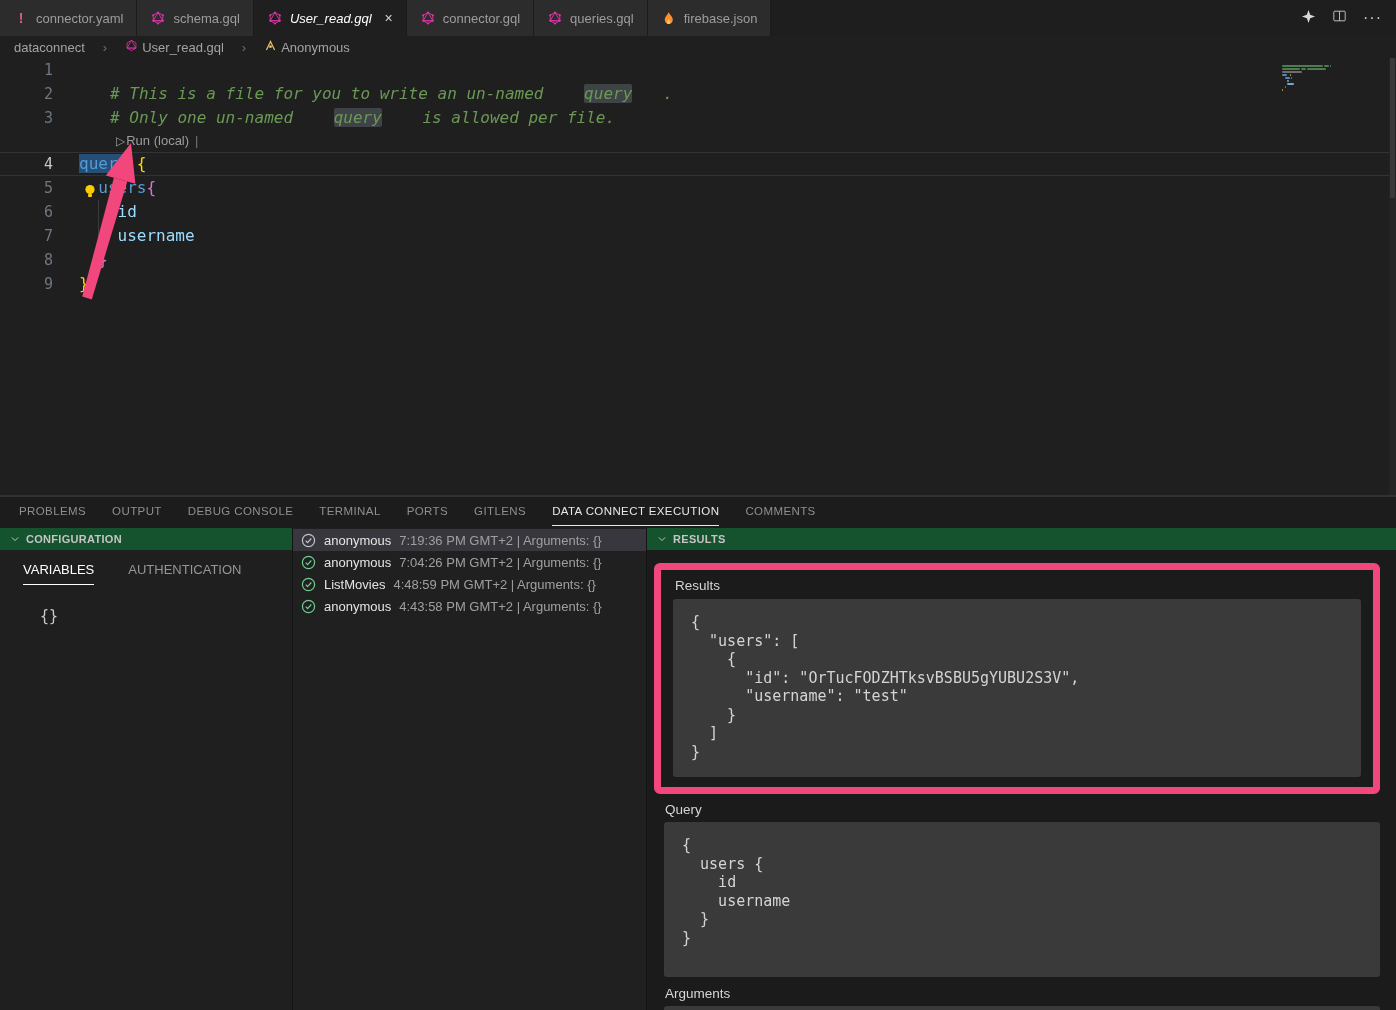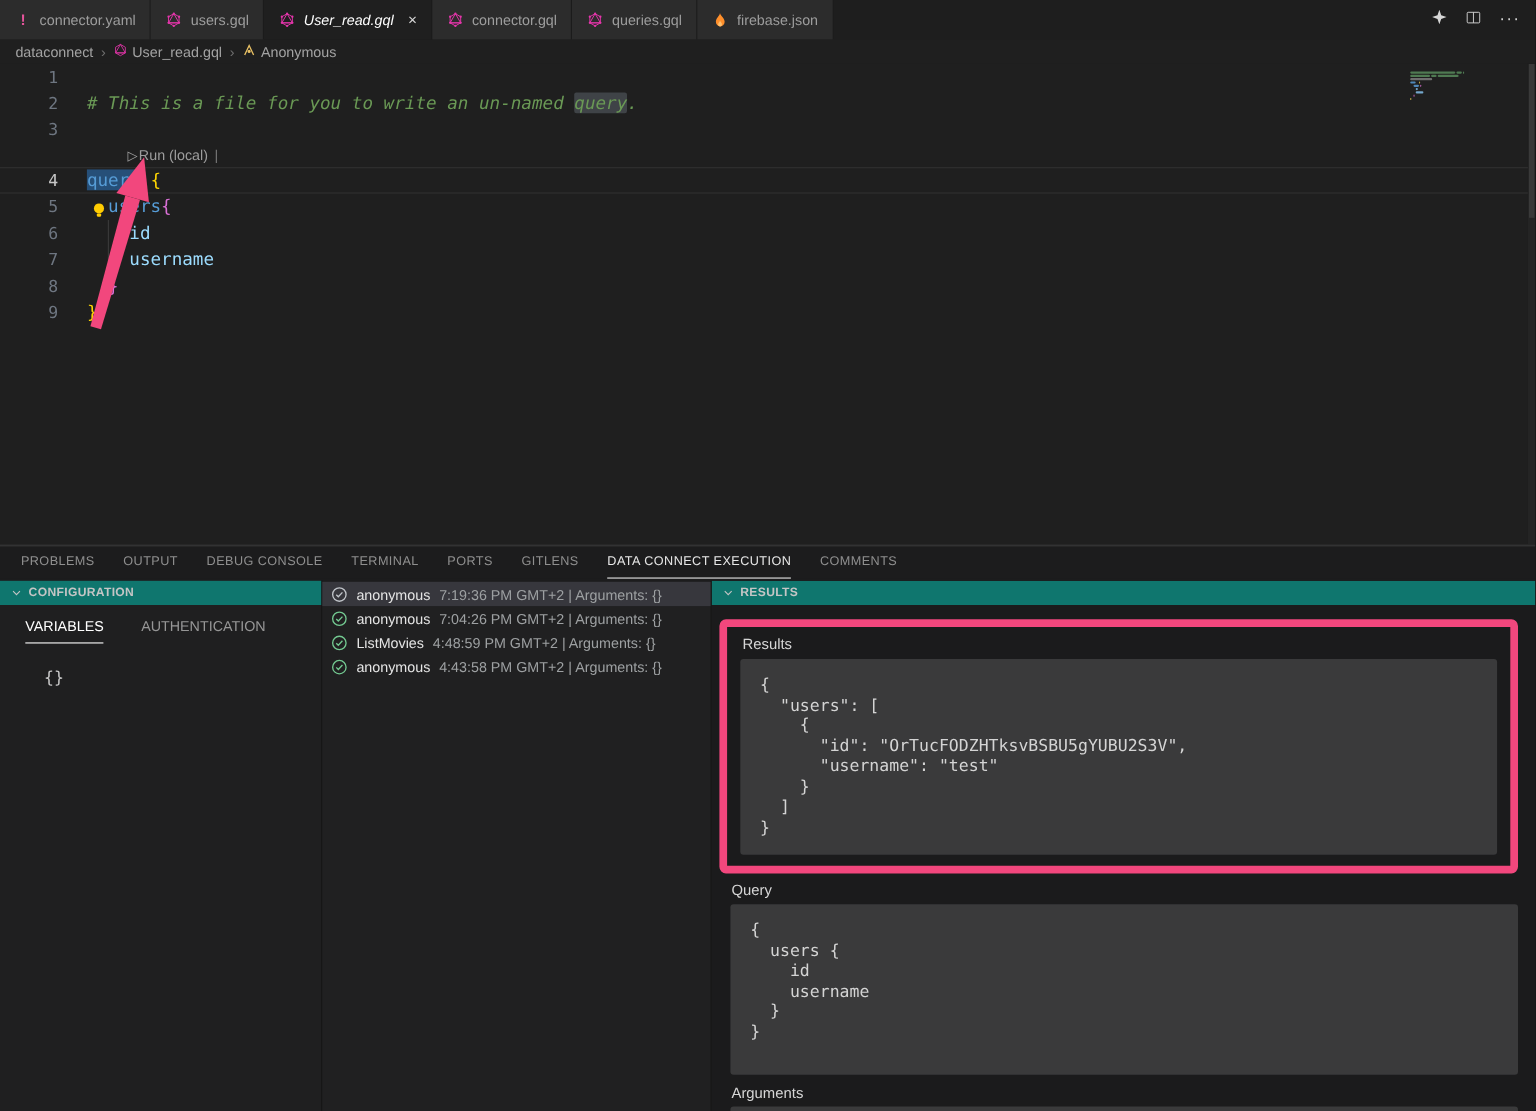--- a/index.html
+++ b/index.html
@@ -16,33 +16,33 @@
          border-right:1px solid #1b1b1b; font-size:13px; color:#9d9d9d; cursor:pointer; }
   .tab.active { background:#1f1f1f; color:#fff; font-style:italic; }
   .tab .tab-close { margin-left:6px; color:#d4d4d4; font-style:normal; font-size:14px; }
   .tab-icon { display:inline-flex; width:16px; justify-content:center; }
   .warn-glyph { color:#e5549b; font-weight:bold; font-style:normal; font-size:14px; }
   .tabbar-actions { margin-left:auto; display:flex; align-items:center; gap:16px; padding-right:14px; color:#d0d0d0; }
   .tabbar-actions .dots { font-size:16px; letter-spacing:1px; color:#cfcfcf; }
 
   
   .breadcrumbs { position:absolute; top:36px; left:0; right:0; height:22px; display:flex; align-items:center;
-                 gap:7px; padding-left:14px; font-size:13px; color:#a3a3a3; background:#1f1f1f; }
+                 gap:18px; padding-left:14px; font-size:13px; color:#a3a3a3; background:#1f1f1f; }
   .crumb { display:flex; align-items:center; gap:4px; cursor:pointer; }
   .crumb-sep { color:#6e6e6e; font-size:13px; }
 
   
   .editor { position:absolute; top:58px; left:0; right:0; height:437px; background:#1f1f1f; overflow:hidden;
             font-family:"DejaVu Sans Mono", monospace; }
   .line { display:flex; height:24px; line-height:24px; position:relative; }
   .line.current { box-shadow: inset 0 1px 0 #333, inset 0 -1px 0 #333; }
   .ln { width:53px; text-align:right; font-size:15px; color:#6e7681; flex:none; }
   .line.current .ln { color:#c6c6c6; }
   .code { padding-left:26px; white-space:pre; font-size:16px; color:#d4d4d4; }
-  .tok.comment { color:#6a9955; font-style:italic; }
+  .tok.comment { color:#6a9955; font-style:italic;margin-left:31px; }
   .tok.hl { background:#3f4347; border-radius:2px; }
   .tok.kw { color:#569cd6; }
   .tok.sel { background:#264f78; }
   .tok.ent { color:#569cd6; }
   .tok.field { color:#9cdcfe; }
   .tok.b1 { color:#ffd602; }
   .tok.b2 { color:#da70d6; }
   .lens-row { height:22px; line-height:22px; padding-left:80px; font-family:"Liberation Sans", sans-serif;
               font-size:13px; color:#9d9d9d; display:flex; gap:6px; }
   .lens-link { cursor:pointer;padding-left:36px; }
@@ -65,21 +65,21 @@
   .ptab.active { color:#e7e7e7; border-bottom-color:#e7e7e7; }
   .panel-actions { margin-left:auto; display:flex; align-items:center; gap:18px; padding-right:16px; color:#cccccc; }
   .panel-actions .dots { letter-spacing:1px; font-size:15px; cursor:pointer; }
   .panel-actions .x { font-size:16px; cursor:pointer; }
 
   .panel-body { position:absolute; top:31px; left:0; right:0; bottom:0; display:flex; }
   .col { position:relative; height:100%; }
   .col-config { width:293px; background:#1f1f20; border-right:1px solid #141414; }
   .col-history { width:354px; background:#202021; border-right:1px solid #141414; }
   .col-results { flex:1; background:#1b1b1c; overflow:hidden; }
-  .sec-head { height:22px; background:#0f766e; display:flex; align-items:center; gap:6px; padding-left:10px;
+  .sec-head { height:22px; background:#14532d; display:flex; align-items:center; gap:6px; padding-left:10px;
               font-size:11px; font-weight:bold; color:#c5c5c5; letter-spacing:.3px; }
 
   
   .cfg-tabs { display:flex; gap:34px; margin:12px 0 0 23px; font-size:13px; }
   .cfg-tab { color:#969696; padding-bottom:7px; border-bottom:1px solid transparent; cursor:pointer; }
   .cfg-tab.active { color:#ffffff; border-bottom-color:#ffffff; }
   .vars-value { margin:22px 0 0 40px; font-family:"DejaVu Sans Mono", monospace; font-size:15px; color:#c8c8c8; }
   .rerun-btn { position:absolute; left:20px; bottom:11px; width:252px; height:26px; background:#1b6bad; color:#ffffff;
                font-size:13px; border:none; border-radius:2px; display:flex; align-items:center; justify-content:center; cursor:pointer; }
 
@@ -122,21 +122,21 @@
               <path d="M3.8 16.75L12 2.5l8.2 14.25z"></path>
               <path d="M3.8 16.75h16.4"></path>
               <circle cx="12" cy="2.5" r="1.8" fill="#e535ab" stroke="none"></circle>
               <circle cx="20.2" cy="7.25" r="1.8" fill="#e535ab" stroke="none"></circle>
               <circle cx="20.2" cy="16.75" r="1.8" fill="#e535ab" stroke="none"></circle>
               <circle cx="12" cy="21.5" r="1.8" fill="#e535ab" stroke="none"></circle>
               <circle cx="3.8" cy="16.75" r="1.8" fill="#e535ab" stroke="none"></circle>
               <circle cx="3.8" cy="7.25" r="1.8" fill="#e535ab" stroke="none"></circle>
             </svg>
           </span>
-          <span>users.gql</span>
+          <span>schema.gql</span>
         </div>
         <div class="tab active">
           <span class="tab-icon">
             <svg width="14" height="14" viewBox="0 0 24 24" fill="none" stroke="#e535ab" stroke-width="1.5">
               <path d="M12 2.5l8.2 4.75v9.5L12 21.5l-8.2-4.75v-9.5z"></path>
               <path d="M3.8 16.75L12 2.5l8.2 14.25z"></path>
               <path d="M3.8 16.75h16.4"></path>
               <circle cx="12" cy="2.5" r="1.8" fill="#e535ab" stroke="none"></circle>
               <circle cx="20.2" cy="7.25" r="1.8" fill="#e535ab" stroke="none"></circle>
               <circle cx="20.2" cy="16.75" r="1.8" fill="#e535ab" stroke="none"></circle>
@@ -238,20 +238,21 @@
         <div class="line">
           <span class="ln">1</span>
           <span class="code"></span>
         </div>
         <div class="line">
           <span class="ln">2</span>
           <span class="code"><span class="tok comment"># This is a file for you to write an un-named </span><span class="tok comment hl">query</span><span class="tok comment">.</span></span>
         </div>
         <div class="line">
           <span class="ln">3</span>
+          <span class="code"><span class="tok comment"># Only one un-named </span><span class="tok comment hl">query</span><span class="tok comment"> is allowed per file.</span></span>
         </div>
         <div class="lens-row">
           <span class="lens-link"><span class="tri">▷</span>Run (local)</span>
           <span class="lens-sep">|</span>
         </div>
         <div class="line current">
           <span class="ln">4</span>
           <span class="code"><span class="tok kw sel">query</span><span class="tok plain"> </span><span class="tok b1">{</span></span>
         </div>
         <div class="line">

